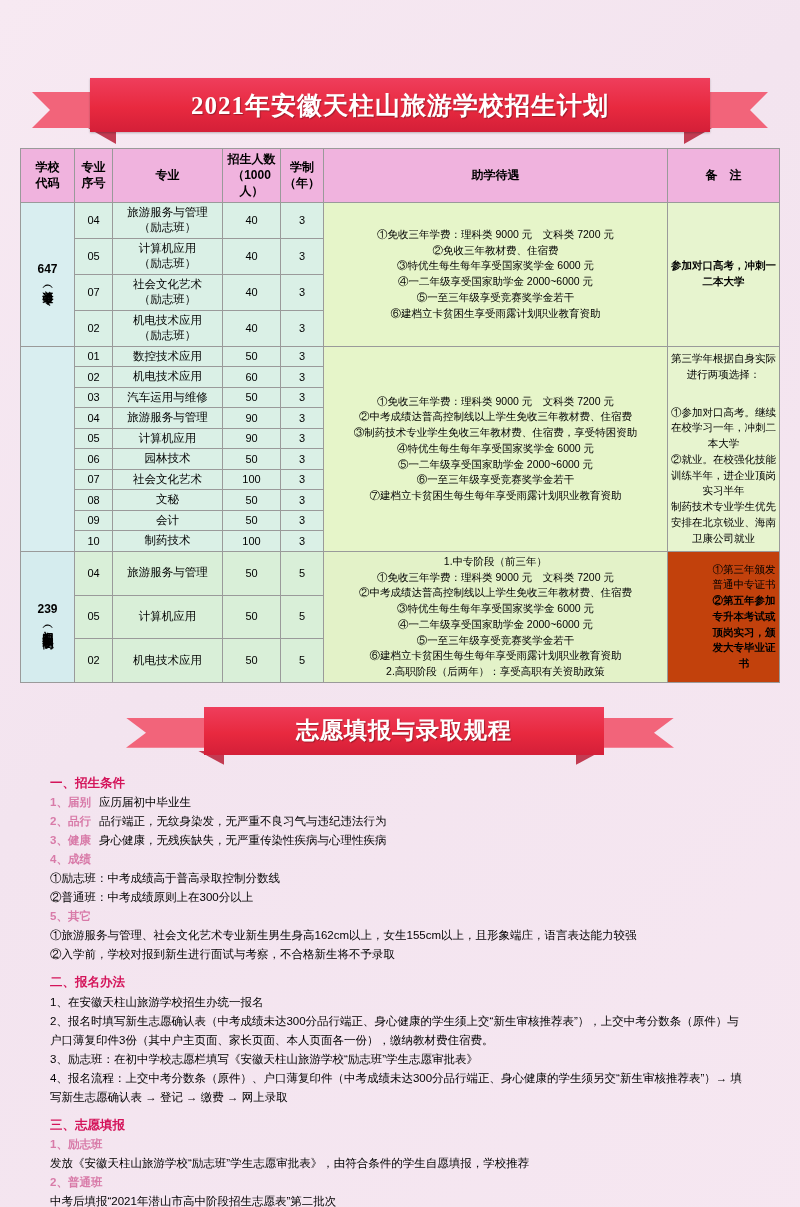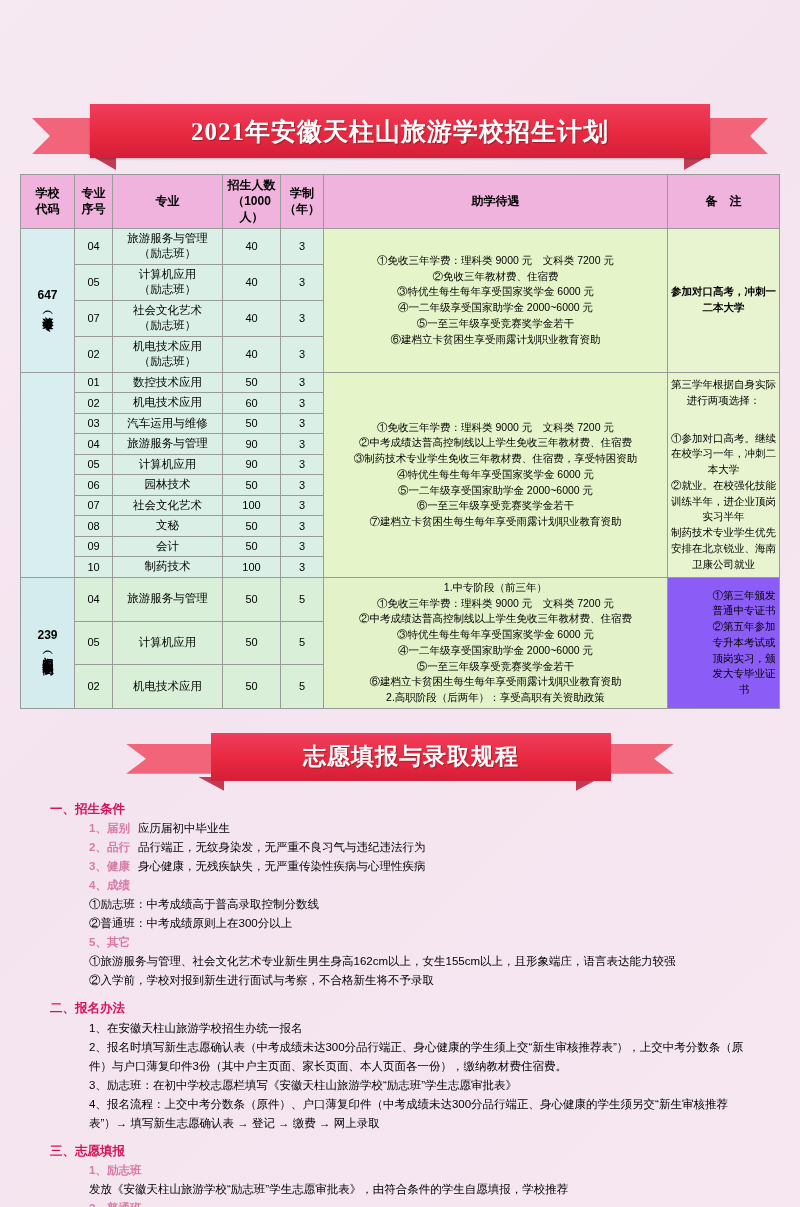--- a/index.html
+++ b/index.html
@@ -10,21 +10,21 @@
     background: linear-gradient(135deg,#f7e9f2 0%,#f3e4ef 40%,#f6e7f1 100%);
     font-family: "Liberation Sans", sans-serif;
     color: #000;
     position: relative;
   }
   .page { width:800px; min-height:1207px; position:relative; padding: 0; }
 
   
   .banner-wrap {
     position: relative;
-    margin: 104px auto 0 auto;
+    margin: 78px auto 0 auto;
     width: 620px;
     height: 54px;
   }
   .ribbon-tail {
     position:absolute; top: 14px; width: 72px; height: 36px;
     background: #f2647a;
   }
   .ribbon-tail.left { left: -58px; clip-path: polygon(0 0, 100% 0, 100% 100%, 0 100%, 18px 50%); }
   .ribbon-tail.right { right: -58px; clip-path: polygon(0 0, 100% 0, calc(100% - 18px) 50%, 100% 100%, 0 100%); }
   .ribbon-fold {
@@ -67,58 +67,58 @@
   .c-code { background:#d9eef0; font-weight:bold; font-size:12px; width:54px; }
   .c-no   { background:#daf0e6; width:38px; }
   .c-major{ background:#daf0e6; width:110px; font-size:11.5px; }
   .c-num  { background:#daf0e6; width:58px; }
   .c-yr   { background:#daf0e6; width:40px; }
   .c-aid  { background:#e6f5c9; text-align:left; padding:4px 6px; font-size:10.5px; line-height:1.5; }
   .c-note { background:#e7f4cf; text-align:left; padding:4px 6px; width:112px; font-size:10.5px; line-height:1.5; }
   .grp3 .c-no, .grp3 .c-major, .grp3 .c-num, .grp3 .c-yr { background:#d9efd8; }
   .grp3 .c-code { background:#d5ecee; }
   .grp3 .c-aid { background:#e3f2c8; }
-  .grp3 .c-note { background:#8b5cf6;padding-left:44px; }
+  .grp3 .c-note { background:#c2410c;padding-left:44px; }
   .vertical {
     writing-mode: vertical-rl;
     text-orientation: upright;
     letter-spacing: 1px;
     margin: 0 auto;
     font-size: 11px;
   }
   .codecell { font-size:12px; font-weight:bold; }
   .codecell .vtxt { display:block; margin-top:4px; }
   .aid-line { display:block; white-space:nowrap; }
 
   
   .banner-wrap2 {
     position: relative;
     margin: 24px auto 0 auto;
     width: 400px;
     height: 48px;
   }
   .banner2 {
-    position:absolute; left:11px; top:0; width:400px; height:48px;
+    position:absolute; left:4px; top:0; width:400px; height:48px;
     background: linear-gradient(180deg,#ef3e5c 0%, #e8293f 55%, #d41f38 100%);
     display:flex; align-items:center; justify-content:center;
   }
   .banner2 .banner-title { font-size: 23px; }
   .ribbon-tail2 { position:absolute; top:11px; width:86px; height:30px; background:#f2647a; }
   .ribbon-tail2.left { left:-74px; clip-path: polygon(0 0, 100% 0, 100% 100%, 0 100%, 20px 50%); }
   .ribbon-tail2.right { right:-74px; clip-path: polygon(0 0, 100% 0, calc(100% - 20px) 50%, 100% 100%, 0 100%); }
   .ribbon-fold2 { position:absolute; top:44px; width:26px; height:14px; background:#c23b52; }
   .ribbon-fold2.left { left:-2px; clip-path: polygon(0 0, 100% 0, 100% 100%); }
   .ribbon-fold2.right { right:-2px; clip-path: polygon(0 0, 100% 0, 0 100%); }
 
   
   .rules { width: 700px; margin: 18px auto 0 auto; font-size: 11.5px; line-height: 1.65; }
   .rule-h { color:#d4145a; font-weight:bold; font-size:12.5px; margin-top: 8px; }
   .rule-h:first-child { margin-top:12px; }
   .sub { color:#d87aa8; font-weight:bold; }
-  .ln { display:block;margin-left:39px; }
+  .ln { display:block; }
   .ln .sub { margin-right: 8px; }
 </style>
 </head>
 <body>
 
 <div class="page">
 
   <div class="banner-wrap">
     <div class="ribbon-tail left"></div>
     <div class="ribbon-tail right"></div>
@@ -272,21 +272,21 @@
               <span class="aid-line">①免收三年学费：理科类 9000 元　文科类 7200 元</span>
               <span class="aid-line">②中考成绩达普高控制线以上学生免收三年教材费、住宿费</span>
               <span class="aid-line">③特优生每生每年享受国家奖学金 6000 元</span>
               <span class="aid-line">④一二年级享受国家助学金 2000~6000 元</span>
               <span class="aid-line">⑤一至三年级享受竞赛奖学金若干</span>
               <span class="aid-line">⑥建档立卡贫困生每生每年享受雨露计划职业教育资助</span>
               <span class="aid-line">2.高职阶段（后两年）：享受高职有关资助政策</span>
             </td>
             <td class="c-note" rowspan="3">
               <span style="display: block;">①第三年颁发普通中专证书</span>
-              <span style="display: block;">②第五年参加专升本考试或顶岗实习，颁发大专毕业证书</span>
+              <span style="display: block; font-weight: bold;">②第五年参加专升本考试或顶岗实习，颁发大专毕业证书</span>
             </td>
           </tr>
           <tr class="grp3">
             <td class="c-no">05</td>
             <td class="c-major">计算机应用</td>
             <td class="c-num">50</td>
             <td class="c-yr">5</td>
           </tr>
           <tr class="grp3">
             <td class="c-no">02</td>

